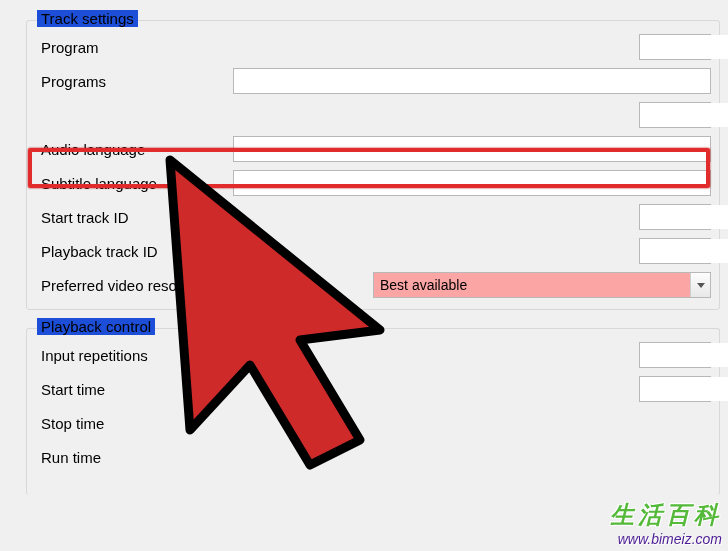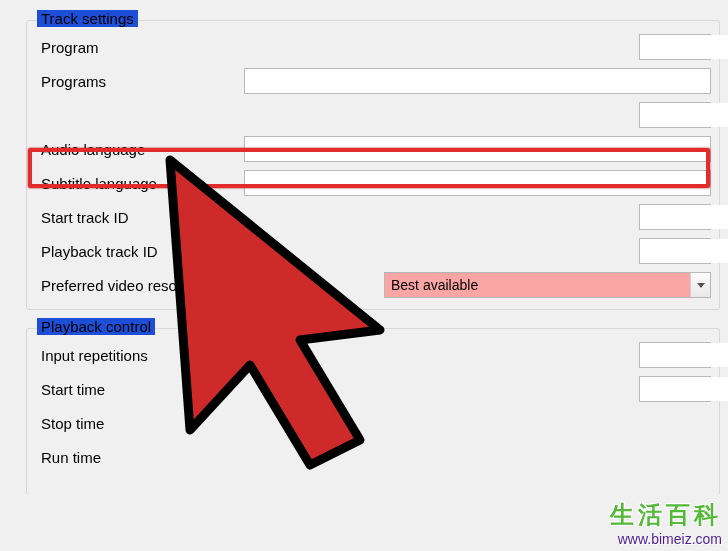--- a/index.html
+++ b/index.html
@@ -26,21 +26,20 @@
     left: 10px;
     background: #1d4ed8;
     padding: 0 4px;
     font-size: 15px;
   }
   .row {
     display: flex;
     align-items: center;
     min-height: 32px;
     margin: 2px 0;
-    gap: 11px;
   }
   .row-label {
     flex: 0 0 196px;
     padding-left: 4px;
     font-size: 15px;
   }
   .row-field { flex: 1; display: flex; }
   .text-input {
     flex: 1;
     height: 26px;
@@ -111,20 +110,21 @@
     z-index: 10;
     pointer-events: none;
   }
   .watermark {
     position: absolute;
     right: 6px;
     bottom: 4px;
     text-align: right;
     z-index: 20;
     pointer-events: none;
+    font-style: italic;
   }
   .wm-cn {
     font-size: 24px;
     font-weight: bold;
     color: #55b93a;
     text-shadow: 1px 1px 0 #fff, -1px -1px 0 #fff, 1px -1px 0 #fff, -1px 1px 0 #fff;
     letter-spacing: 4px;
   }
   .wm-url {
     font-size: 14px;

